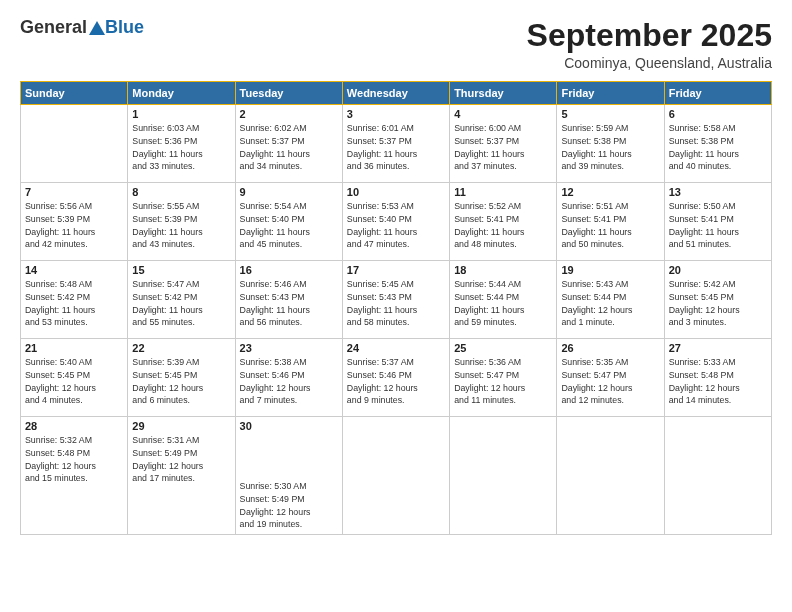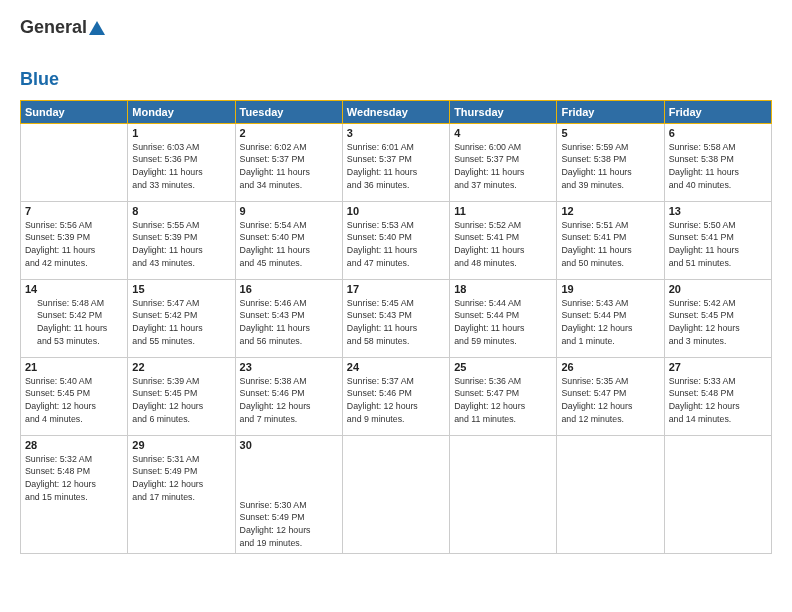--- a/index.html
+++ b/index.html
@@ -17,23 +17,22 @@
       background: #fff;
     }
     .header {
       display: flex;
       justify-content: space-between;
       align-items: flex-start;
       margin-bottom: 10px;
     }
     .logo {
       display: flex;
-      flex-direction: column;
-      align-items: flex-start;
-      gap: 32px;
+      flex-direction: row;
+      align-items: flex-end;
     }
     .logo-text {
       font-size: 18px;
       font-weight: bold;
       color: #333;
       line-height: 1.1;
     }
     .logo-general { color: #333; }
     .logo-blue { color: #1a6aaa; }
     .title-block {
@@ -97,20 +96,24 @@
 <div class="page">
   <div class="header">
     <div class="logo">
       <div style="display:flex;align-items:center;gap:2px;">
         <span class="logo-text logo-general">General</span>
         <svg width="16" height="16" viewBox="0 0 16 16">
           <polygon points="8,1 16,15 0,15" fill="#1a6aaa"></polygon>
         </svg>
       </div>
       <span class="logo-text logo-blue">Blue</span>
+    </div>
+    <div class="title-block">
+      <div class="month-title">September 2025</div>
+      <div class="location">Coominya, Queensland, Australia</div>
     </div>
   </div>
 
   <table class="calendar">
     <thead>
       <tr>
         <th>Sunday</th>
         <th>Monday</th>
         <th>Tuesday</th>
         <th>Wednesday</th>
@@ -212,21 +215,21 @@
             <span class="day-num">13</span>
             <div class="day-info" style="white-space: pre-line;">Sunrise: 5:50 AM
 Sunset: 5:41 PM
 Daylight: 11 hours
 and 51 minutes.</div>
           </td>
         </tr>
         <tr>
           <td>
             <span class="day-num">14</span>
-            <div class="day-info" style="white-space: pre-line; margin-left: 12px;">Sunrise: 5:48 AM
+            <div class="day-info" style="white-space: pre-line;">Sunrise: 5:48 AM
 Sunset: 5:42 PM
 Daylight: 11 hours
 and 53 minutes.</div>
           </td>
           <td>
             <span class="day-num">15</span>
             <div class="day-info" style="white-space: pre-line;">Sunrise: 5:47 AM
 Sunset: 5:42 PM
 Daylight: 11 hours
 and 55 minutes.</div>

